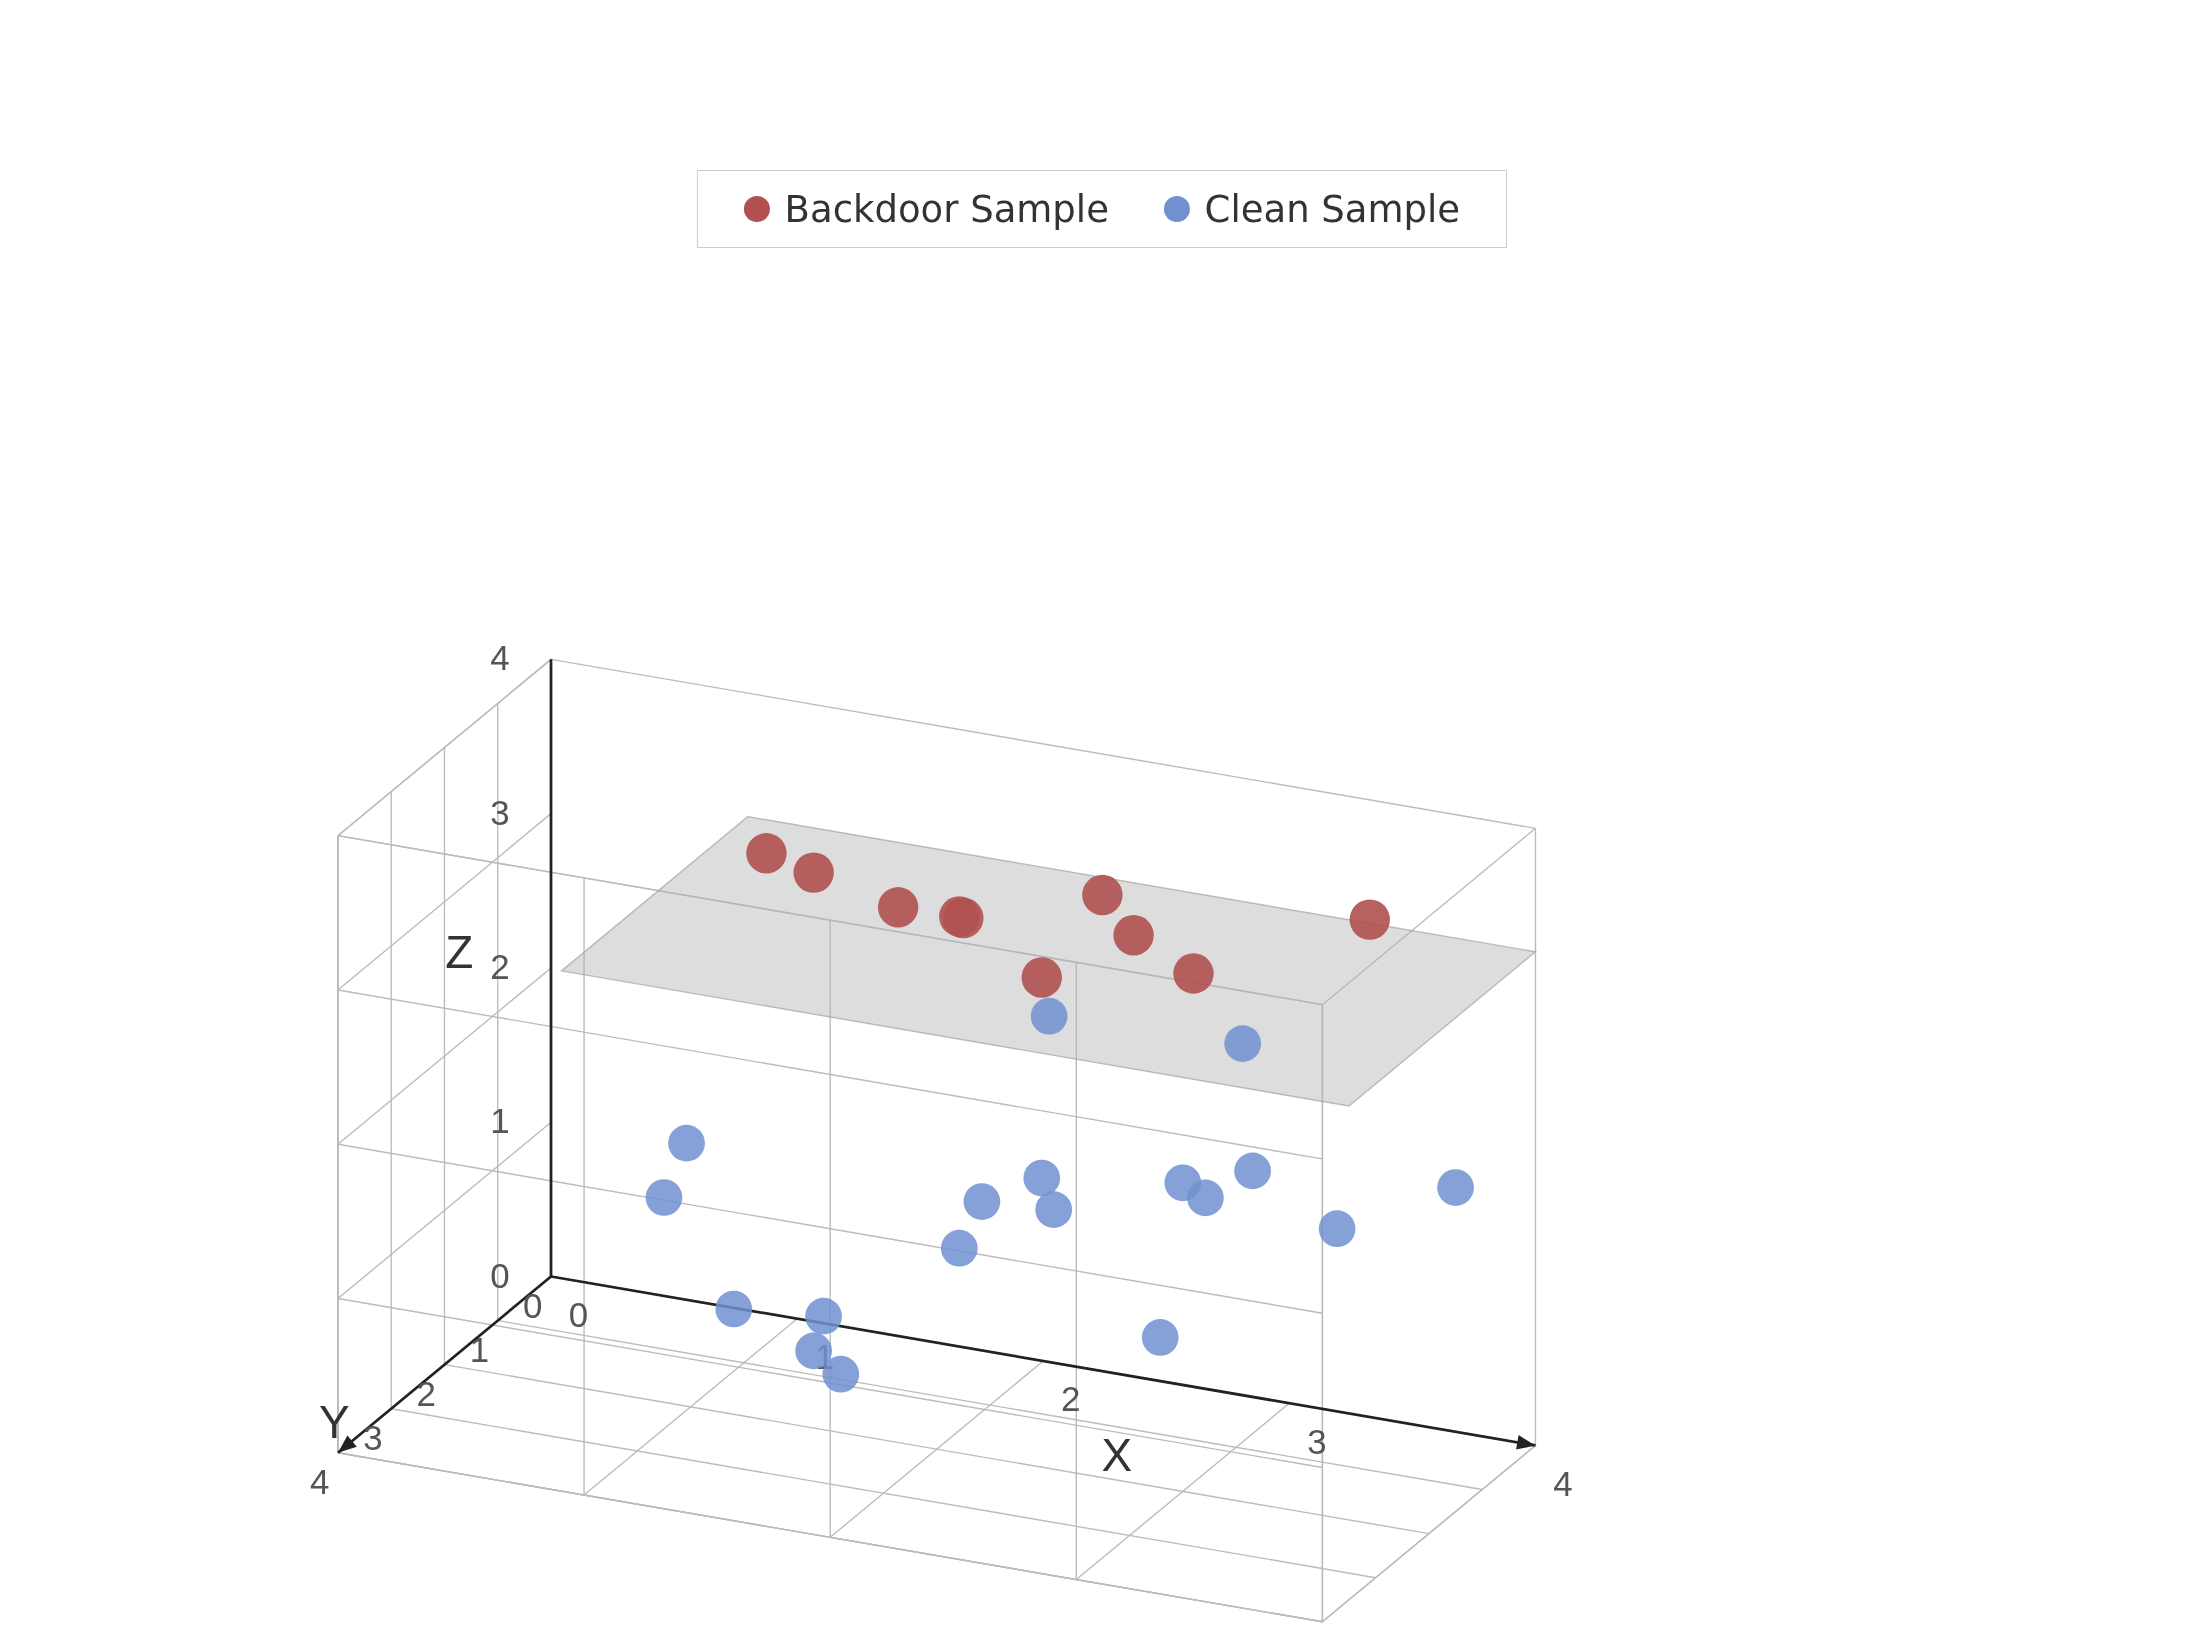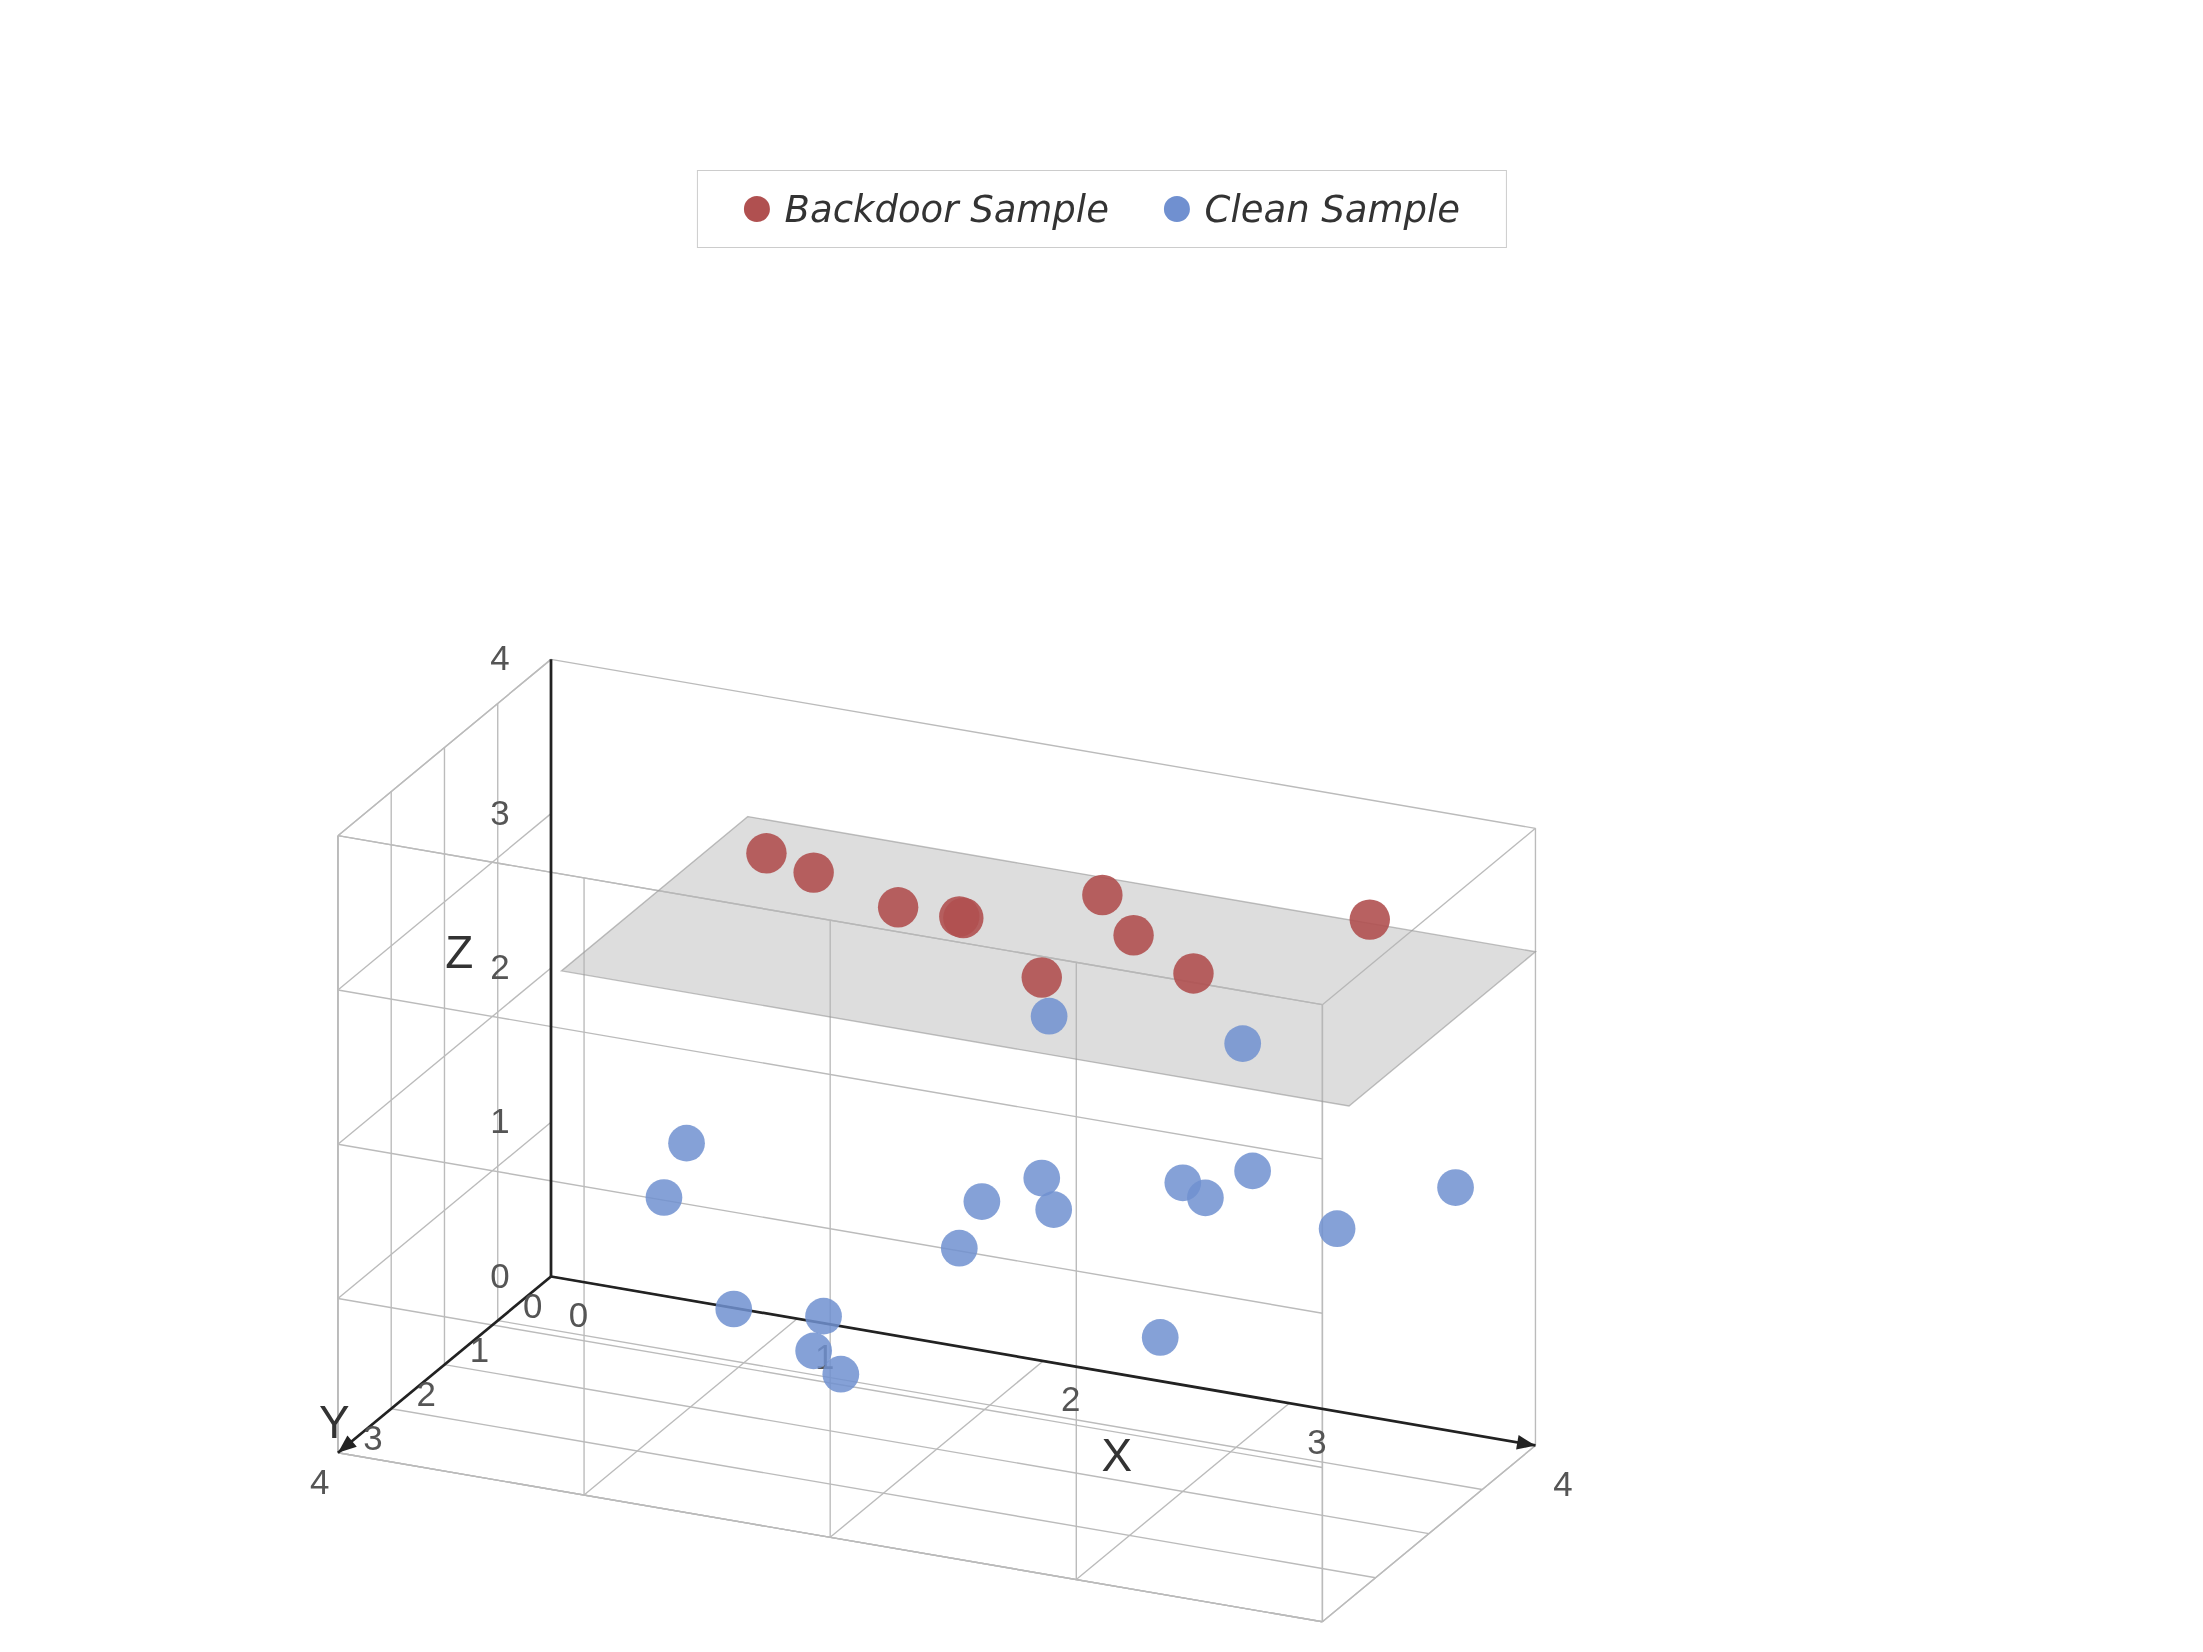--- a/index.html
+++ b/index.html
@@ -20,21 +20,20 @@
       position: absolute;
       top: 170px;
       left: 50%;
       transform: translateX(-50%);
       display: flex;
       align-items: center;
       gap: 55px;
       border: 0.9px solid #cccccc;
       padding: 16.5px 46px;
       background: white;
-      font-style: italic;
     }
     .legend-item {
       display: flex;
       align-items: center;
       gap: 14.7px;
     }
     .legend-dot {
       width: 26px;
       height: 26px;
       border-radius: 50%;

